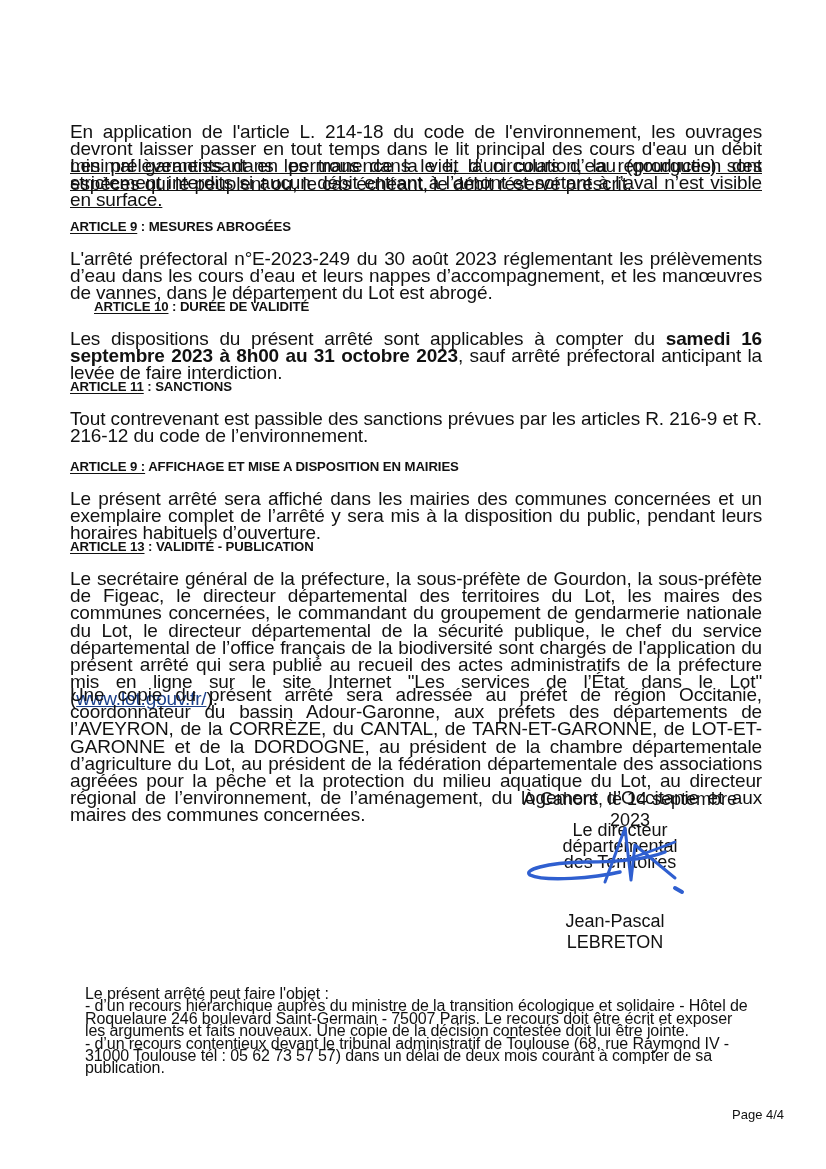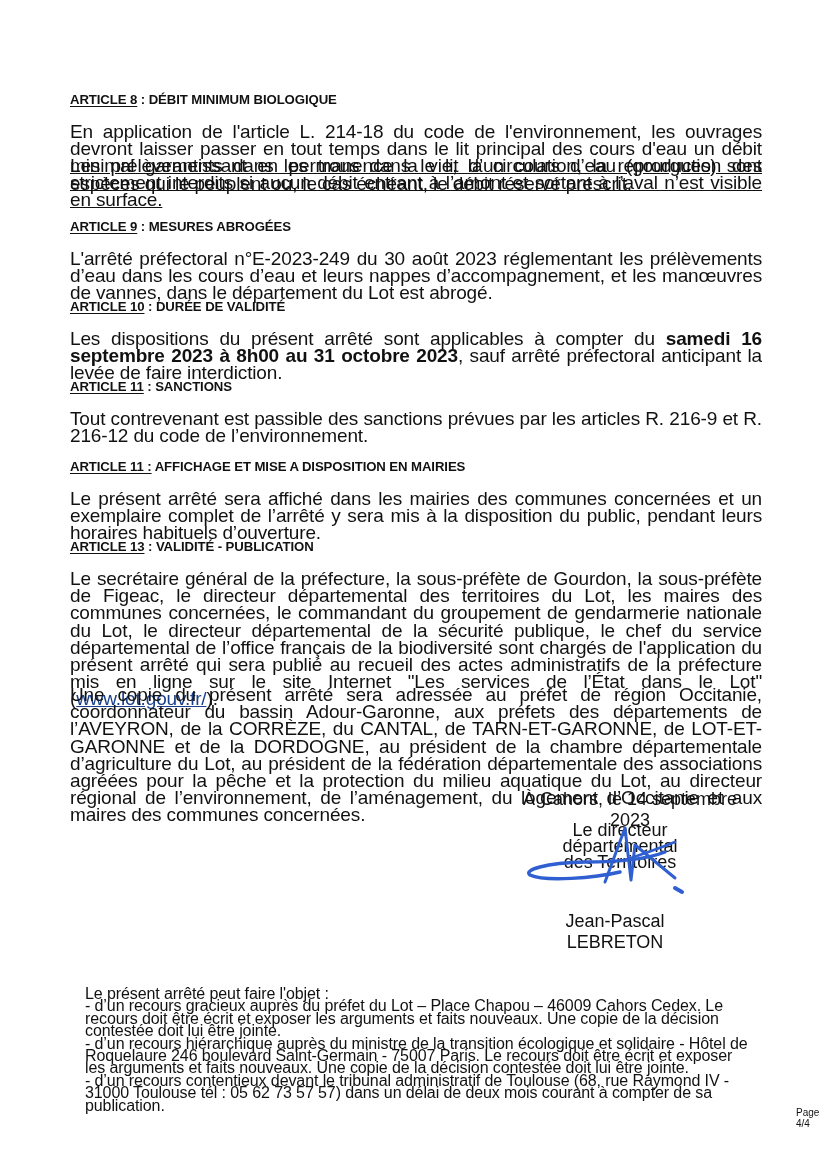--- a/index.html
+++ b/index.html
@@ -9,50 +9,47 @@
   .h { position: absolute; left: 70px; font-size: 13.2px; font-weight: bold; letter-spacing: -0.1px; }
   .h .num { text-decoration: underline; text-underline-offset: 2px; }
   .p { position: absolute; left: 70px; width: 692px; font-size: 19px; line-height: 17.2px;
        text-align: justify; letter-spacing: -0.15px; }
   .p b { font-weight: bold; }
   a.link { color: #1a3f8a; text-decoration: underline; margin-top: 8px; }
   .sig { position: absolute; font-size: 18px; text-align: center; }
   .foot { position: absolute; left: 85px; width: 670px; font-size: 16px; line-height: 12.4px;
           letter-spacing: -0.1px; }
   .foot div { margin: 0; }
-  .pagenum { position: absolute; left: 748px; top: 1107px; font-size: 10px; padding-left: 48px; }
+  .pagenum { position: absolute; left: 684px; top: 1107px; font-size: 13px; padding-left: 48px; }
 </style>
 </head>
 <body>
 
 <div class="page">
 
-  <div class="h" style="top:92px;">
-    <span class="num">ARTICLE 8</span><span> : DÉBIT MINIMUM BIOLOGIQUE</span>
-  </div>
   <div class="p" style="top:123px;">En application de l'article L. 214-18 du code de l'environnement, les ouvrages devront laisser passer en tout temps dans le lit principal des cours d'eau un débit minimal garantissant en permanence la vie, la circulation, la reproduction des espèces qui le peuplent ou, le cas échéant, le débit réservé prescrit.</div>
   <div class="p" style="top:157px;text-decoration:underline;">Les prélèvements dans les trous dans le lit d’un cours d’eau (gourgues) sont strictement interdits si aucun débit entrant à l’amont et sortant à l’aval n’est visible en surface.</div>
 
   <div class="h" style="top:219px;">
     <span class="num">ARTICLE 9</span><span> : MESURES ABROGÉES</span>
   </div>
   <div class="p" style="top:250px;">L'arrêté préfectoral n°E-2023-249 du 30 août 2023 réglementant les prélèvements d’eau dans les cours d’eau et leurs nappes d’accompagnement, et les manœuvres de vannes, dans le département du Lot est abrogé.</div>
 
-  <div class="h" style="top:299px;">
+  <div class="h" style="top:299px;margin-left:24px;">
     <span class="num">ARTICLE 10</span><span> : DURÉE DE VALIDITÉ</span>
   </div>
   <div class="p" style="top:330px;"><span>Les dispositions du présent arrêté sont applicables à compter du </span><b>samedi 16 septembre 2023 à 8h00 au 31 octobre 2023</b><span>, sauf arrêté préfectoral anticipant la levée de faire interdiction.</span></div>
 
   <div class="h" style="top:379px;text-align:right;">
     <span class="num">ARTICLE 11</span><span> : SANCTIONS</span>
   </div>
   <div class="p" style="top:410px;">Tout contrevenant est passible des sanctions prévues par les articles R. 216-9 et R. 216-12 du code de l’environnement.</div>
 
   <div class="h" style="top:459px;">
-    <span class="num">ARTICLE 11 :</span><span> AFFICHAGE ET MISE A DISPOSITION EN MAIRIES</span>
+    <span class="num">ARTICLE 9 :</span><span> AFFICHAGE ET MISE A DISPOSITION EN MAIRIES</span>
   </div>
   <div class="p" style="top:490px;">Le présent arrêté sera affiché dans les mairies des communes concernées et un exemplaire complet de l’arrêté y sera mis à la disposition du public, pendant leurs horaires habituels d’ouverture.</div>
 
   <div class="h" style="top:539px;">
     <span class="num">ARTICLE 13</span><span> : VALIDITÉ - PUBLICATION</span>
   </div>
   <div class="p" style="top:570px;"><span>Le secrétaire général de la préfecture, la sous-préfète de Gourdon, la sous-préfète de Figeac, le directeur départemental des territoires du Lot, les maires des communes concernées, le commandant du groupement de gendarmerie nationale du Lot, le directeur départemental de la sécurité publique, le chef du service départemental de l’office français de la biodiversité sont chargés de l'application du présent arrêté qui sera publié au recueil des actes administratifs de la préfecture mis en ligne sur le site Internet "Les services de l’État dans le Lot" (</span><a class="link" href="#">www.lot.gouv.fr/</a><span>).</span></div>
   <div class="p" style="top:686px;">Une copie du présent arrêté sera adressée au préfet de région Occitanie, coordonnateur du bassin Adour-Garonne, aux préfets des départements de l’AVEYRON, de la CORRÈZE, du CANTAL, de TARN-ET-GARONNE, de LOT-ET-GARONNE et de la DORDOGNE, au président de la chambre départementale d’agriculture du Lot, au président de la fédération départementale des associations agréées pour la pêche et la protection du milieu aquatique du Lot, au directeur régional de l’environnement, de l’aménagement, du logement d’Occitanie et aux maires des communes concernées.</div>
 
   <div class="sig" style="left:520px; top:789px; width:220px;">À Cahors, le 14 septembre 2023</div>
@@ -65,19 +62,18 @@
       <path d="M95 52 C 70 58, 20 62, 5 55 C -2 50, 20 43, 60 42 C 90 42, 120 40, 140 32" stroke-width="3.5"></path>
       <path d="M80 62 L 100 8 L 106 60 L 110 25 L 150 58" stroke-width="3"></path>
       <path d="M100 40 C 115 35, 135 28, 150 22" stroke-width="2.5"></path>
       <path d="M150 68 L 157 72" stroke-width="4"></path>
     </g>
   </svg>
   <div class="sig" style="left:525px; top:911px; width:180px;">Jean-Pascal LEBRETON</div>
 
   <div class="foot" style="top:988px;">
     <div>Le présent arrêté peut faire l'objet :</div>
-    <div>- d’un recours gracieux auprès du préfet du Lot – Place Chapou – 46009 Cahors Cedex. Le recours doit être écrit et exposer les arguments et faits nouveaux. Une copie de la décision contestée doit lui être jointe.</div>
     <div>- d’un recours hiérarchique auprès du ministre de la transition écologique et solidaire - Hôtel de Roquelaure 246 boulevard Saint-Germain - 75007 Paris. Le recours doit être écrit et exposer les arguments et faits nouveaux. Une copie de la décision contestée doit lui être jointe.</div>
     <div>- d’un recours contentieux devant le tribunal administratif de Toulouse (68, rue Raymond IV - 31000 Toulouse  tél : 05 62 73 57 57) dans un délai de deux mois courant à compter de sa publication.</div>
   </div>
 
   <div class="pagenum">Page 4/4</div>
 </div>
 
 </body></html>

